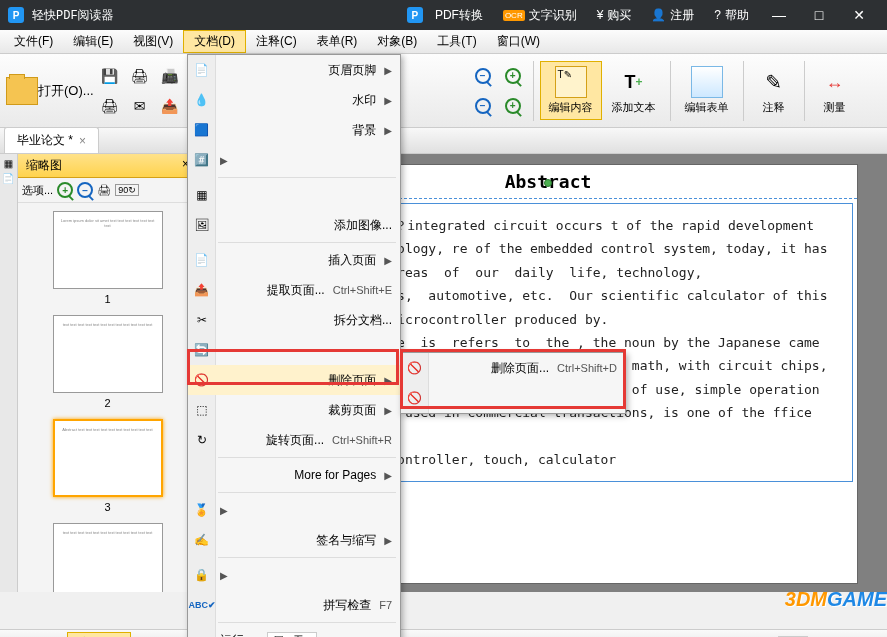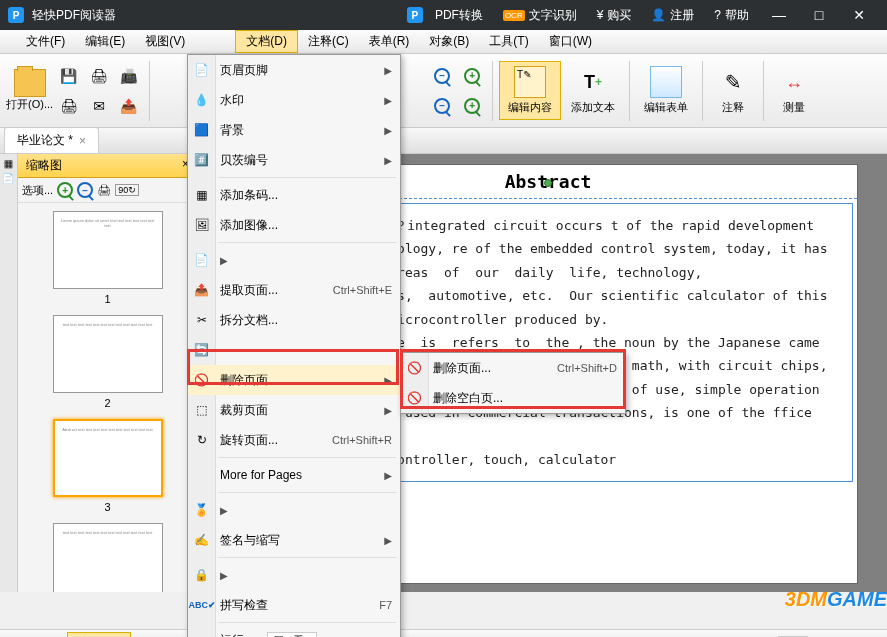--- a/index.html
+++ b/index.html
@@ -1,33 +1,33 @@
 <!DOCTYPE html>
 <html><head>
 <meta charset="utf-8">
 <style>
 * { margin: 0; padding: 0; box-sizing: border-box; font-family: "Microsoft YaHei", Arial, sans-serif; }
 body { width: 887px; height: 637px; background: #f0f0f0; overflow: hidden; position: relative; }
 
 .titlebar { height: 30px; background: #2d3033; color: #fff; display: flex; align-items: center; padding: 0 8px; font-size: 12px; }
 .titlebar .logo { width: 16px; height: 16px; background: #2196f3; border-radius: 3px; margin-right: 8px; display: flex; align-items: center; justify-content: center; font-weight: bold; font-size: 10px; }
-.titlebar .title { flex: 1; }
+.titlebar .title { flex: 1; font-family: Liberation Mono, monospace; }
 .tb-btn { display: flex; align-items: center; gap: 4px; padding: 0 10px; color: #fff; font-size: 12px; }
 .wincontrols { display: flex; gap: 0; }
 .wincontrols span { width: 40px; height: 30px; display: flex; align-items: center; justify-content: center; font-size: 14px; }
 
-.menubar { height: 24px; background: linear-gradient(#fcfcfc, #e8e8e8); border-bottom: 1px solid #ccc; display: flex; align-items: center; padding: 0 16px; font-size: 12px; }
+.menubar { height: 24px; background: linear-gradient(#fcfcfc, #e8e8e8); border-bottom: 1px solid #ccc; display: flex; align-items: center; padding: 0 4px; font-size: 12px; }
 .menubar .mi { padding: 2px 10px; }
-.menubar .mi.active { background: #ffe7a2; border: 1px solid #e0b000; margin-left: 40px; }
+.menubar .mi.active { background: #ffe7a2; border: 1px solid #e0b000; }
 
 .toolbar { height: 74px; background: linear-gradient(#fdfdfd, #eaeaea); border-bottom: 1px solid #ccc; display: flex; align-items: center; padding: 0 6px; gap: 2px; }
 .tbicon { width: 28px; height: 28px; border: 1px solid transparent; display: flex; align-items: center; justify-content: center; font-size: 14px; }
 .tbgroup { display: flex; flex-direction: column; gap: 2px; }
 .tbrow { display: flex; gap: 2px; }
-.tbopen { display: flex; flex-direction: column; align-items: center; font-size: 11px; justify-content: center; }
+.tbopen { display: flex; flex-direction: row; align-items: center; font-size: 13px; justify-content: center; }
 .openicn { width: 32px; height: 28px; background: #f5c451; border: 1px solid #d09a1a; position: relative; }
 .openicn::before { content: ""; position: absolute; top: -4px; left: 2px; width: 14px; height: 4px; background: #f5c451; border: 1px solid #d09a1a; border-bottom: none; }
 .sep { width: 1px; height: 60px; background: #ccc; margin: 0 4px; }
 .bigbtn { display: flex; flex-direction: column; align-items: center; justify-content: center; font-size: 11px; padding: 4px 8px; gap: 2px; }
 .bigbtn.sel { background: #ffe7a2; border: 1px solid #e0b000; }
 .bigicn { width: 32px; height: 32px; }
 
 .tabbar { height: 26px; background: linear-gradient(#f8f8f8, #e0e0e0); border-bottom: 1px solid #ccc; display: flex; align-items: flex-end; padding: 0 4px; font-size: 12px; }
 .doctab { padding: 4px 12px; background: #fff; border: 1px solid #ccc; border-bottom: none; border-radius: 3px 3px 0 0; display: flex; align-items: center; gap: 6px; }
 
@@ -49,21 +49,21 @@
 
 .bottombar { height: 26px; background: linear-gradient(#fafafa, #dedede); border-top: 1px solid #ccc; display: flex; align-items: center; padding: 0 5px; font-size: 11px; gap: 10px; margin-top: 37px; }
 .bottab { padding: 2px 10px; }
 .bottab.sel { background: #ffe7a2; border: 1px solid #e0b000; }
 .pgnav { margin-left: auto; display: flex; align-items: center; gap: 2px; margin-right: 10px; }
 .pgnav input { width: 30px; text-align: right; font-size: 11px; border: 1px solid #ccc; }
 
 .dropdown { position: absolute; left: 187px; top: 54px; width: 214px; background: #f6f6f6; border: 1px solid #999; box-shadow: 2px 2px 6px rgba(0,0,0,0.3); font-size: 12px; z-index: 100; }
 .ddrow { display: flex; align-items: center; padding: 5px 8px 5px 4px; gap: 8px; position: relative; }
 .ddrow .ico { width: 20px; height: 20px; display: flex; align-items: center; justify-content: center; }
-.ddrow .lbl { flex: 1; }
+.ddrow .lbl { flex: 1; text-align: right; }
 .ddrow .arr { font-size: 10px; color: #555; }
 .ddrow .shc { color: #555; font-size: 11px; }
 .ddsep { height: 1px; background: #ddd; margin: 2px 4px 2px 30px; }
 .ddrow.hover { background: #fff2cc; }
 .ddleft { position: absolute; left: 0; top: 0; bottom: 0; width: 28px; background: #eee; border-right: 1px solid #ddd; }
 
 .redbox { position: absolute; border: 3px solid #e53935; pointer-events: none; z-index: 200; }
 .redbox.r1 { left: 187px; top: 349px; width: 212px; height: 36px; }
 .redbox.r2 { left: 400px; top: 349px; width: 226px; height: 60px; }
 
@@ -274,35 +274,34 @@
       <span class="lbl">水印</span>
       <span class="arr">▶</span>
     </div>
   <div class="ddrow">
       <span class="ico">🟦</span>
       <span class="lbl">背景</span>
       <span class="arr">▶</span>
     </div>
   <div class="ddrow">
       <span class="ico">#️⃣</span>
-      <span class="lbl">贝茨编号</span>
       <span class="arr">▶</span>
     </div>
   <div class="ddsep"></div>
   <div class="ddrow">
       <span class="ico">▦</span>
-      <span class="lbl">添加条码...</span>
     </div>
   <div class="ddrow">
       <span class="ico">🖼</span>
       <span class="lbl">添加图像...</span>
     </div>
   <div class="ddsep"></div>
   <div class="ddrow">
       <span class="ico">📄</span>
+      <span class="lbl">插入页面</span>
       <span class="arr">▶</span>
     </div>
   <div class="ddrow">
       <span class="ico">📤</span>
       <span class="lbl">提取页面...</span>
       <span class="shc">Ctrl+Shift+E</span>
     </div>
   <div class="ddrow">
       <span class="ico">✂</span>
       <span class="lbl">拆分文档...</span>
@@ -357,20 +356,19 @@
 
 <div class="submenu">
   <div class="ddleft"></div>
   <div class="ddrow">
       <span class="ico">🚫</span>
       <span class="lbl">删除页面...</span>
       <span class="shc">Ctrl+Shift+D</span>
     </div>
   <div class="ddrow">
       <span class="ico">🚫</span>
-      <span class="lbl">删除空白页...</span>
     </div>
 </div>
 
 <div class="redbox r1"></div>
 <div class="redbox r2"></div>
 
 <div class="watermark"><span class="g">3DM</span><span>GAME</span></div>
 
 </body></html>

